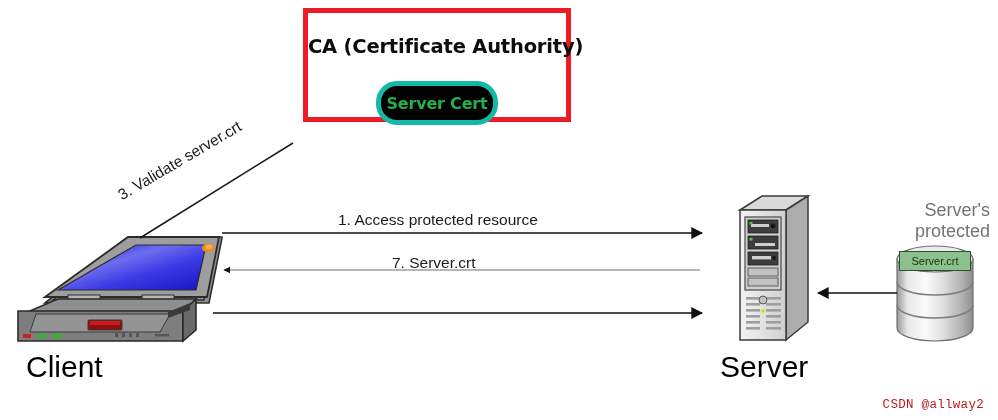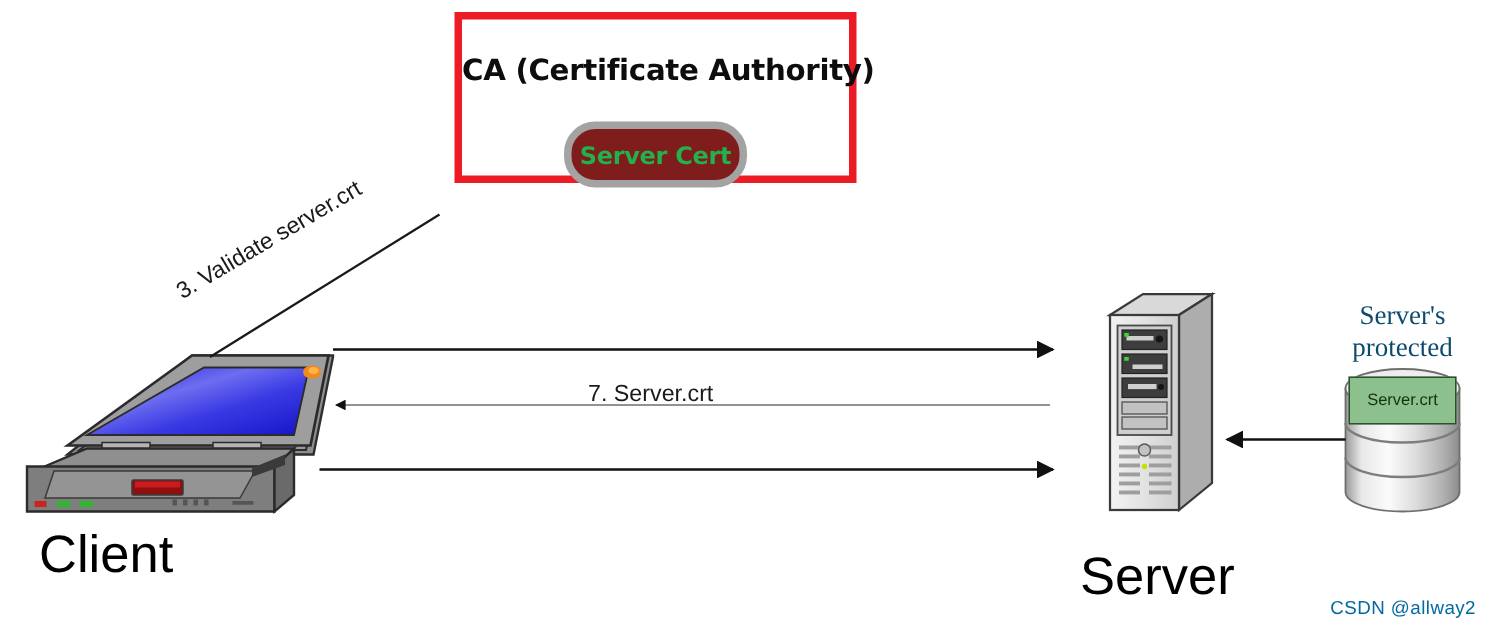--- a/index.html
+++ b/index.html
@@ -43,24 +43,24 @@
     letter-spacing: -0.2px;
     white-space: nowrap;
   }
   #server-cert-chip {
     position: absolute;
     left: 50%;
     transform: translateX(-50%);
     top: 68px;
     width: 122px;
     height: 44px;
-    border: 5px solid #a3a3a3;
+    border: 5px solid #14b8a6;
     border-radius: 21px;
     box-sizing: border-box;
-    background: #7f1d1d;
+    background: #000000;
     display: flex;
     align-items: center;
     justify-content: center;
   }
   #server-cert-chip span {
     font-family: "DejaVu Sans", sans-serif;
     font-weight: bold;
     font-size: 16px;
     color: #22b14c;
     letter-spacing: -0.2px;
@@ -76,28 +76,28 @@
   .arrow-label {
     font-family: "Liberation Sans", sans-serif;
     font-size: 15.5px;
     color: #1a1a1a;
   }
   .arrow-label b {
     font-weight: bold;
   }
   .node-label {
     font-family: "Liberation Sans", sans-serif;
-    font-size: 35px;
+    font-size: 30px;
     color: #000000;
   }
   .keystore-label {
-    font-family: Liberation Serif, serif;
+    font-family: Liberation Sans, sans-serif;
     font-size: 18px;
-    color: #0c4a6e;
-    text-align: center;
+    color: #737373;
+    text-align: right;
     line-height: 1.16;
   }
 
   
   #diag-label {
     position: absolute;
     left: 124px;
     top: 186px;
     transform-origin: left bottom;
     transform: rotate(-30.5deg);
@@ -115,33 +115,33 @@
     width: 998px;
     height: 420px;
     pointer-events: none;
   }
 
   
   #watermark {
     position: absolute;
     right: 14px;
     bottom: 8px;
-    font-family: Liberation Sans, sans-serif;
+    font-family: Liberation Mono, monospace;
     font-size: 12.5px;
-    color: #0369a1;
+    color: #b91c1c;
     letter-spacing: 0.3px;
   }
 
   
   #keystore-chip {
     position: absolute;
     left: 899px;
     top: 251px;
     width: 72px;
-    height: 32px;
+    height: 20px;
     border: 1px solid #2f4f2f;
     box-sizing: border-box;
     background: #8cc08c;
     display: flex;
     align-items: center;
     justify-content: center;
     z-index: 5;
   }
   #keystore-chip span {
     font-family: "Liberation Sans", sans-serif;
@@ -297,29 +297,30 @@
     <line x1="897" y1="293" x2="818" y2="293" stroke="#111111" stroke-width="1.7" marker-end="url(#arrowK)"></line>
   </svg>
 
   <div id="ca-box">
     <div id="ca-title">CA (Certificate Authority)</div>
     <div id="server-cert-chip">
       <span>Server Cert</span>
     </div>
   </div>
 
+  <div class="txt arrow-label" style="left:338px; top:211px;">1.  Access protected resource</div>
 
   <div class="txt arrow-label" style="left:392px; top:254px;">7. Server.crt</div>
 
 
   <div id="diag-label">3. Validate server.crt</div>
 
   <div class="txt node-label" style="left:26px; top:350px;">Client</div>
 
-  <div class="txt node-label" style="left:720px; top:365px;">Server</div>
+  <div class="txt node-label" style="left:720px; top:350px;">Server</div>
 
   <div class="keystore-label" style="position:absolute; left:880px; top:200px; width:110px;">
     <div>Server's</div>
     <div>protected</div>
   </div>
 
   <div id="keystore-chip">
     <span>Server.crt</span>
   </div>
 

